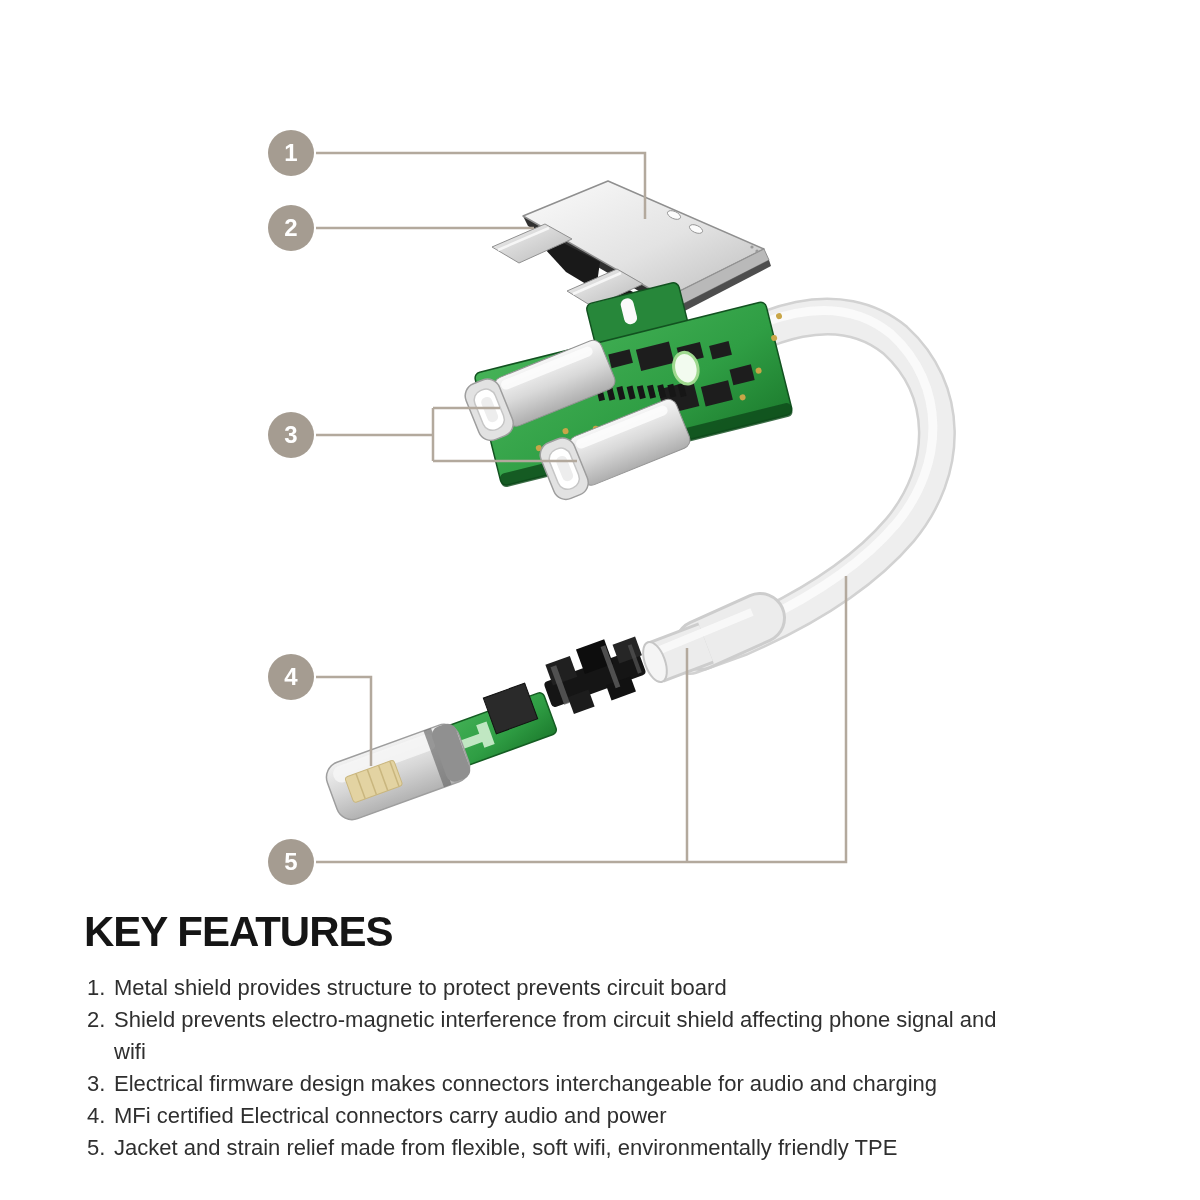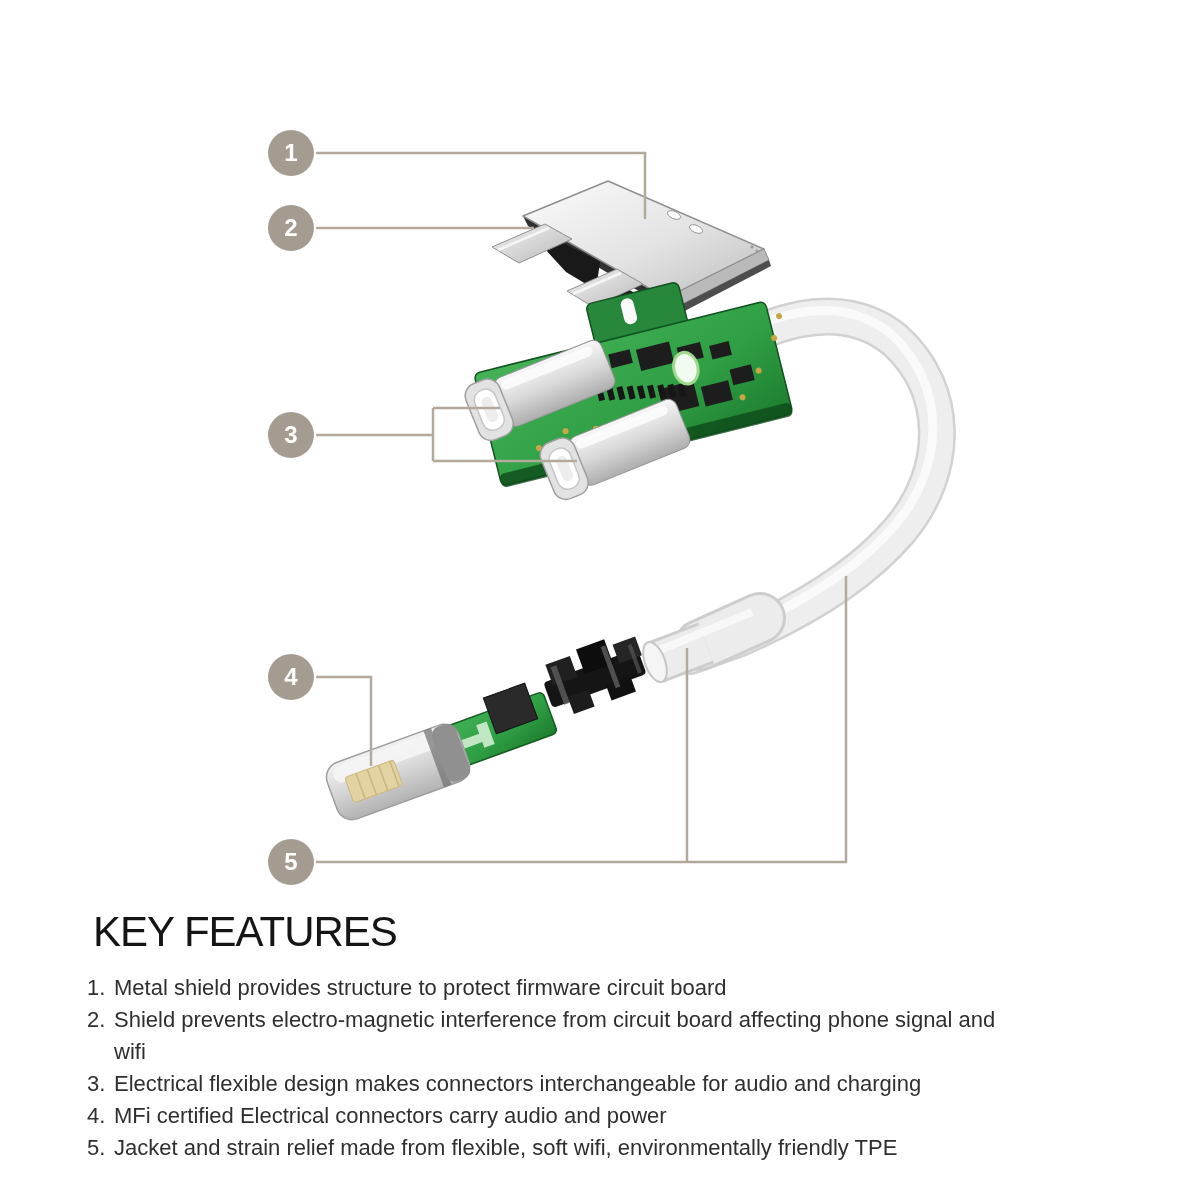--- a/index.html
+++ b/index.html
@@ -1,21 +1,21 @@
 <!DOCTYPE html>
 <html><head>
 <meta charset="utf-8">
 <style>
   html,body{margin:0;padding:0;background:#fff;}
   .canvas{position:relative;width:1200px;height:1200px;background:#ffffff;overflow:hidden;
           font-family:"Liberation Sans",sans-serif;}
   .art{position:absolute;left:0;top:0;width:1200px;height:900px;}
   .callout{position:absolute;width:46px;height:46px;border-radius:50%;background:#a59c91;
            color:#ffffff;font-size:24px;font-weight:bold;line-height:46px;text-align:center;}
-  .kf-title{position:absolute;left:93px;top:908px;font-size:42px;font-weight:normal;color:#151515;
+  .kf-title{position:absolute;left:84px;top:908px;font-size:42px;font-weight:bold;color:#151515;
             letter-spacing:-1px;}
   .kf-list{position:absolute;left:87px;top:972px;width:918px;}
   .kf-item{display:flex;font-size:22px;line-height:32px;color:#2f2f2f;}
   .kf-num{width:27px;flex:none;}
   .kf-text{flex:1;max-width:890px;}
 </style>
 </head>
 <body>
 
 <div class="canvas">
@@ -193,29 +193,29 @@
   <div class="callout" style="left:268px;top:205px;">2</div>
   <div class="callout" style="left:268px;top:412px;">3</div>
   <div class="callout" style="left:268px;top:654px;">4</div>
   <div class="callout" style="left:268px;top:839px;">5</div>
 
   <div class="kf-title">KEY FEATURES</div>
 
   <div class="kf-list">
     <div class="kf-item">
       <span class="kf-num">1.</span>
-      <span class="kf-text">Metal shield provides structure to protect firmware circuit board</span>
+      <span class="kf-text">Metal shield provides structure to protect prevents circuit board</span>
     </div>
     <div class="kf-item">
       <span class="kf-num">2.</span>
-      <span class="kf-text">Shield prevents electro-magnetic interference from circuit board affecting phone signal and wifi</span>
+      <span class="kf-text">Shield prevents electro-magnetic interference from circuit shield affecting phone signal and wifi</span>
     </div>
     <div class="kf-item">
       <span class="kf-num">3.</span>
-      <span class="kf-text">Electrical flexible design makes connectors interchangeable for audio and charging</span>
+      <span class="kf-text">Electrical firmware design makes connectors interchangeable for audio and charging</span>
     </div>
     <div class="kf-item">
       <span class="kf-num">4.</span>
       <span class="kf-text">MFi certified Electrical connectors carry audio and power</span>
     </div>
     <div class="kf-item">
       <span class="kf-num">5.</span>
       <span class="kf-text">Jacket and strain relief made from flexible, soft wifi, environmentally friendly TPE</span>
     </div>
   </div>

